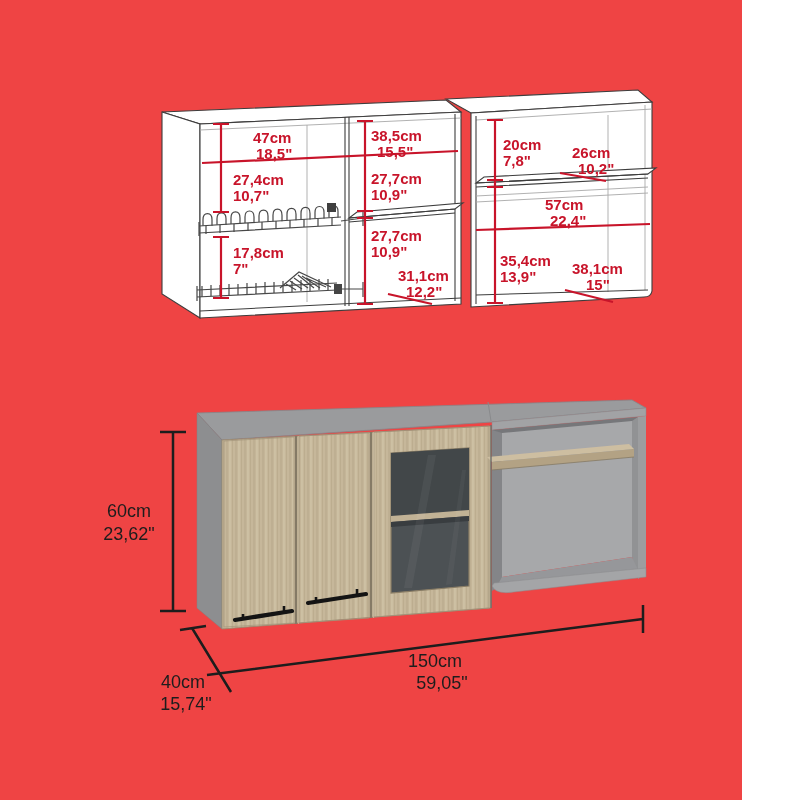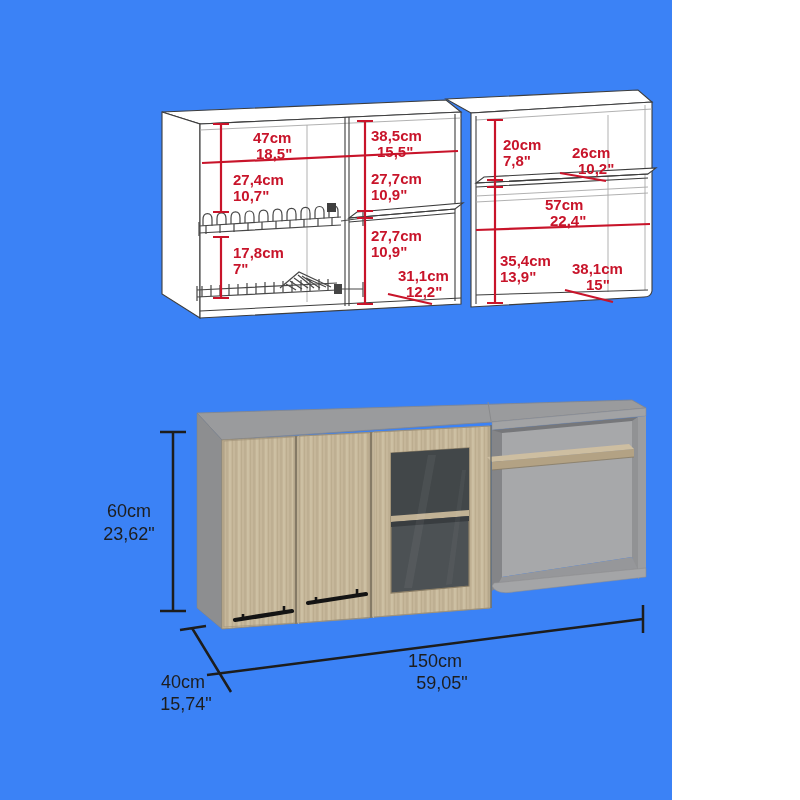--- a/index.html
+++ b/index.html
@@ -1,16 +1,16 @@
 <!DOCTYPE html>
 <html><head>
 <meta charset="utf-8">
 <style>
   html,body{margin:0;padding:0;background:#ffffff;}
-  .canvas{position:relative;width:672px;height:800px;background:#3b82f6;overflow:hidden;
+  .canvas{position:relative;width:742px;height:800px;background:#ef4444;overflow:hidden;
           font-family:"Liberation Sans", sans-serif;}
   svg{position:absolute;left:0;top:0;}
   text{font-family:"Liberation Sans", sans-serif;}
   .redlbl{fill:#c8142a;font-size:15px;font-weight:600;}
   .blklbl{fill:#1d1d1d;font-size:18px;font-weight:400;}
   .wire{fill:none;stroke:#3d3d3d;stroke-width:1.1;}
   .wirefill{fill:#ffffff;stroke:#3d3d3d;stroke-width:1.1;}
   .lite{fill:none;stroke:#a8a8a8;stroke-width:0.9;}
   .redline{fill:none;stroke:#c8142a;stroke-width:2.2;}
   .rack{fill:none;stroke:#474747;stroke-width:1.2;}

